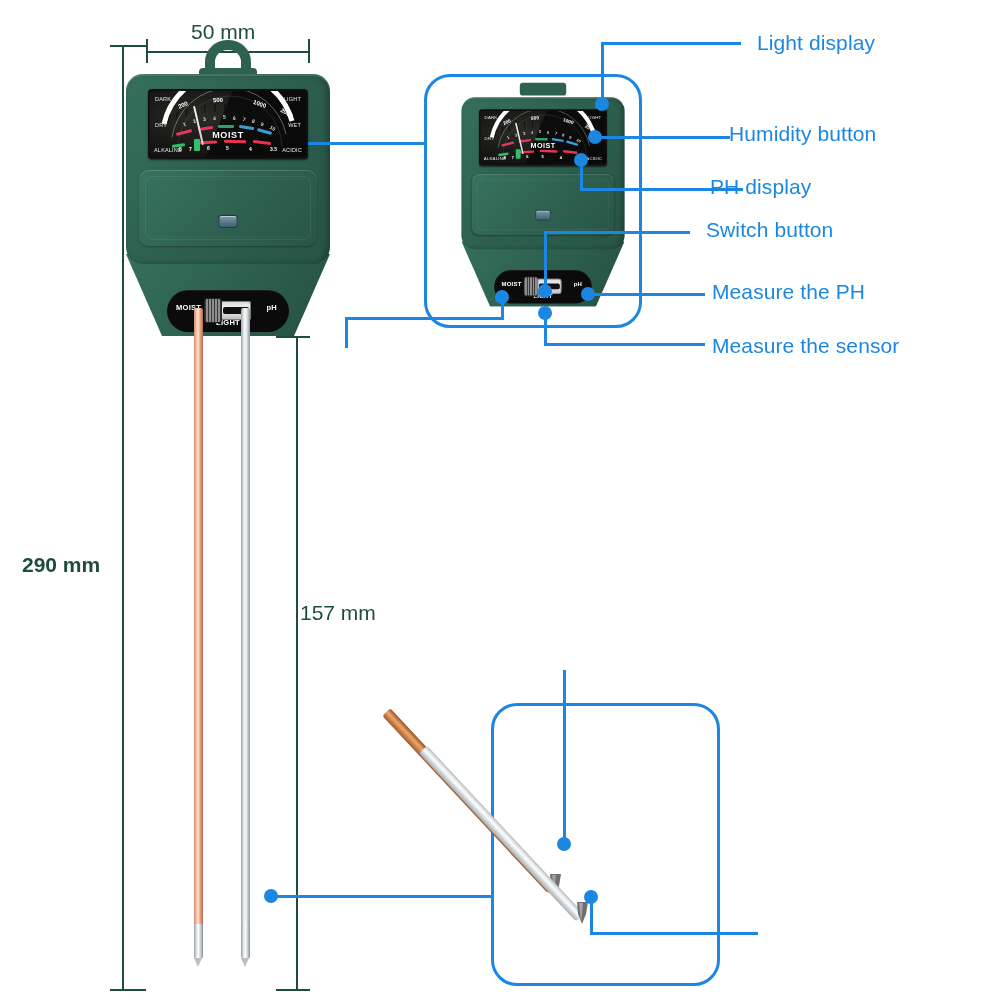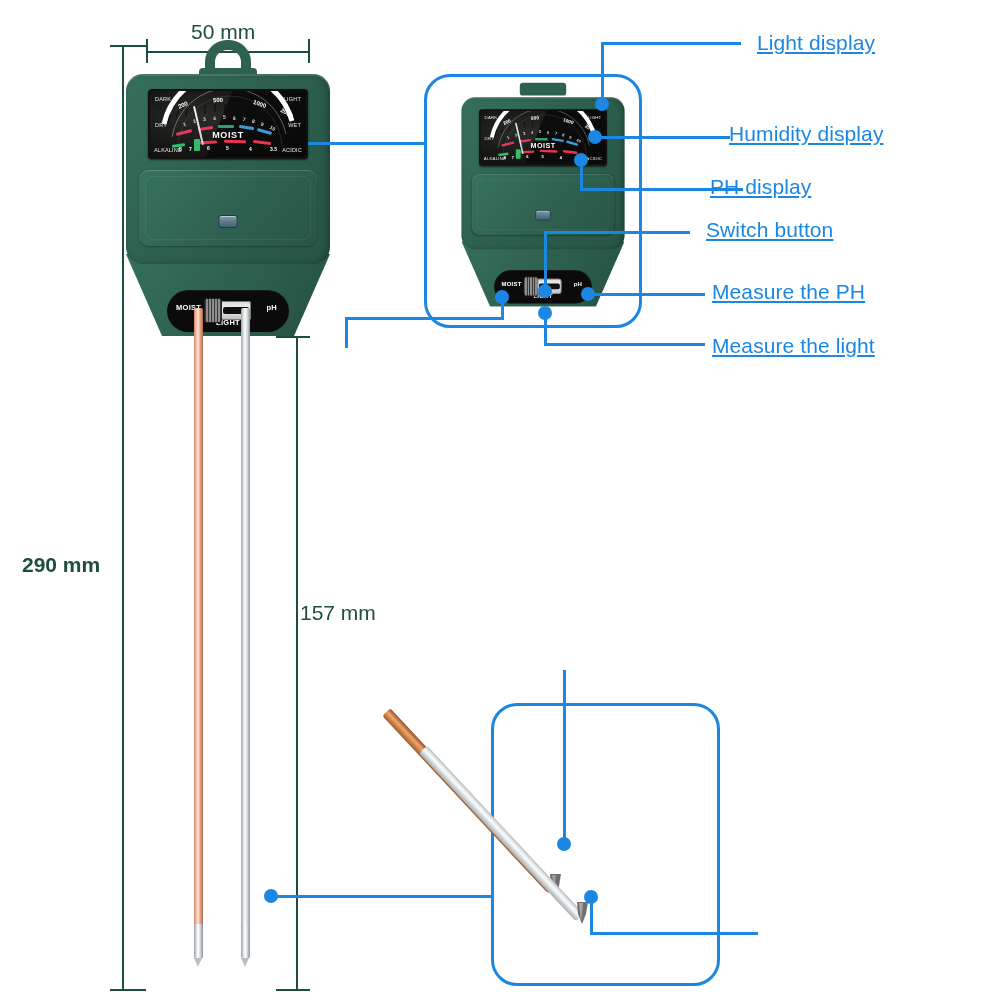--- a/index.html
+++ b/index.html
@@ -8,21 +8,20 @@
     font-family:"Liberation Sans","DejaVu Sans",sans-serif;
     -webkit-font-smoothing:antialiased;
   }
   .stage{position:absolute;left:0;top:0;width:1000px;height:705px;margin-top:12px;}
   .abs{position:absolute;}
 
   
   .callout-label{
     color:#1b87e2;font-size:21px;line-height:25px;white-space:nowrap;
     letter-spacing:.1px;
-    text-decoration:underline;
   }
   .callout-label.two{white-space:normal;text-align:center;}
   .dim-label{
     color:#1d4d41;font-size:21px;line-height:24px;white-space:nowrap;
   }
 
   
   .lead-h{position:absolute;height:3px;background:#1b87e2;}
   .lead-v{position:absolute;width:3px;background:#1b87e2;}
   .dot{position:absolute;width:14px;height:14px;border-radius:50%;
@@ -402,40 +401,40 @@
 
   <div class="lead-h" style="left:308px;top:130px;width:118px;"></div>
 
   <div class="dot" style="left:595px;top:85px;"></div>
   <div class="lead-v" style="left:601px;top:30px;height:58px;"></div>
   <div class="lead-h" style="left:601px;top:30px;width:140px;"></div>
   <div class="callout-label abs" style="left:757px;top:18px;">Light display</div>
 
   <div class="dot" style="left:588px;top:118px;"></div>
   <div class="lead-h" style="left:594px;top:124px;width:136px;"></div>
-  <div class="callout-label abs" style="left:729px;top:109px;">Humidity display</div>
+  <div class="callout-label abs" style="left:729px;top:109px;">Humidity button</div>
 
   <div class="dot" style="left:574px;top:141px;"></div>
   <div class="lead-v" style="left:580px;top:147px;height:32px;"></div>
   <div class="lead-h" style="left:580px;top:176px;width:163px;"></div>
   <div class="callout-label abs" style="left:710px;top:162px;">PH display</div>
 
   <div class="dot" style="left:538px;top:272px;"></div>
   <div class="lead-v" style="left:544px;top:219px;height:57px;"></div>
   <div class="lead-h" style="left:544px;top:219px;width:146px;"></div>
   <div class="callout-label abs" style="left:706px;top:205px;">Switch button</div>
 
   <div class="dot" style="left:581px;top:275px;"></div>
   <div class="lead-h" style="left:587px;top:281px;width:118px;"></div>
   <div class="callout-label abs" style="left:712px;top:267px;">Measure the PH</div>
 
   <div class="dot" style="left:538px;top:294px;"></div>
   <div class="lead-v" style="left:544px;top:300px;height:34px;"></div>
   <div class="lead-h" style="left:544px;top:331px;width:161px;"></div>
-  <div class="callout-label abs" style="left:712px;top:321px;">Measure the light</div>
+  <div class="callout-label abs" style="left:712px;top:321px;">Measure the sensor</div>
 
   <div class="dot" style="left:495px;top:278px;"></div>
   <div class="lead-v" style="left:501px;top:284px;height:24px;"></div>
   <div class="lead-h" style="left:345px;top:305px;width:159px;"></div>
   <div class="lead-v" style="left:345px;top:305px;height:31px;"></div>
 
   <div class="roundbox" style="left:491px;top:691px;width:223px;height:277px;"></div>
 
   <div class="rod rod-cu" style="left:556px;top:874px;width:11px;height:243px;
         transform:rotate(137deg);"></div>

